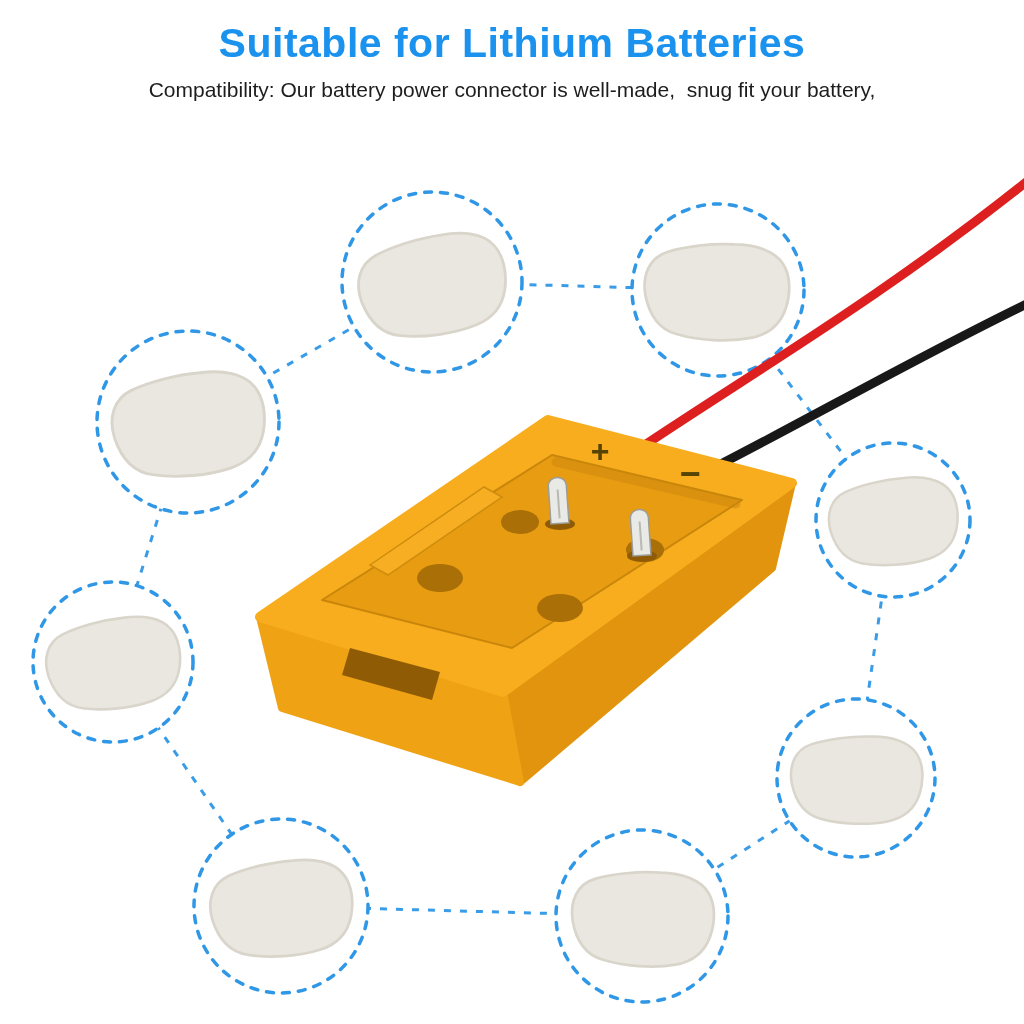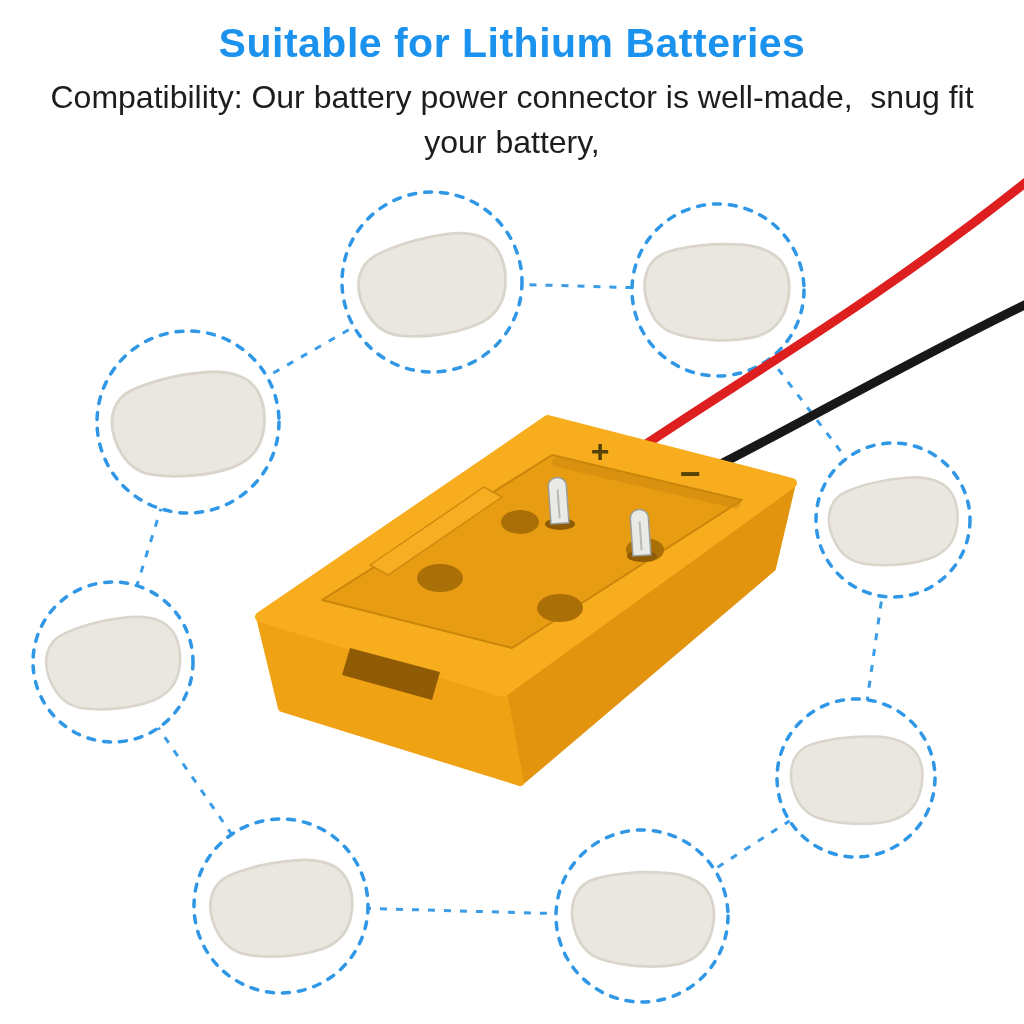--- a/index.html
+++ b/index.html
@@ -14,21 +14,21 @@
   .stage{
     position:relative;width:1024px;height:1024px;background:#ffffff;
     overflow:hidden;font-family:"Liberation Sans",sans-serif;
   }
   .header{position:absolute;top:0;left:0;width:100%;text-align:center;z-index:3;}
   .headline{
     margin:20px 0 8px 0;font-size:41px;font-weight:bold;letter-spacing:.5px;
     color:var(--title-blue);
   }
   .desc{
-    margin:4px auto;font-size:32px;line-height:1.42;color:var(--text-dark);
+    margin:4px auto;font-size:21px;line-height:1.42;color:var(--text-dark);
     max-width:960px;
   }
   .desc span{white-space:pre-wrap;}
   .scene{position:absolute;top:0;left:0;z-index:1;}
 
   .connector{fill:none;stroke:var(--circle-blue);stroke-width:3;stroke-dasharray:7 9;opacity:.95;}
   .bcircle{fill:#ffffff;stroke:var(--circle-blue);stroke-width:3.5;stroke-dasharray:7 9;stroke-linecap:round;}
   .blob{fill:var(--battery-gray);stroke:var(--battery-gray-edge);stroke-width:2.5;}
   .wire-red{fill:none;stroke:var(--wire-red);stroke-width:9;stroke-linecap:round;}
   .wire-black{fill:none;stroke:var(--wire-black);stroke-width:9;stroke-linecap:round;}

